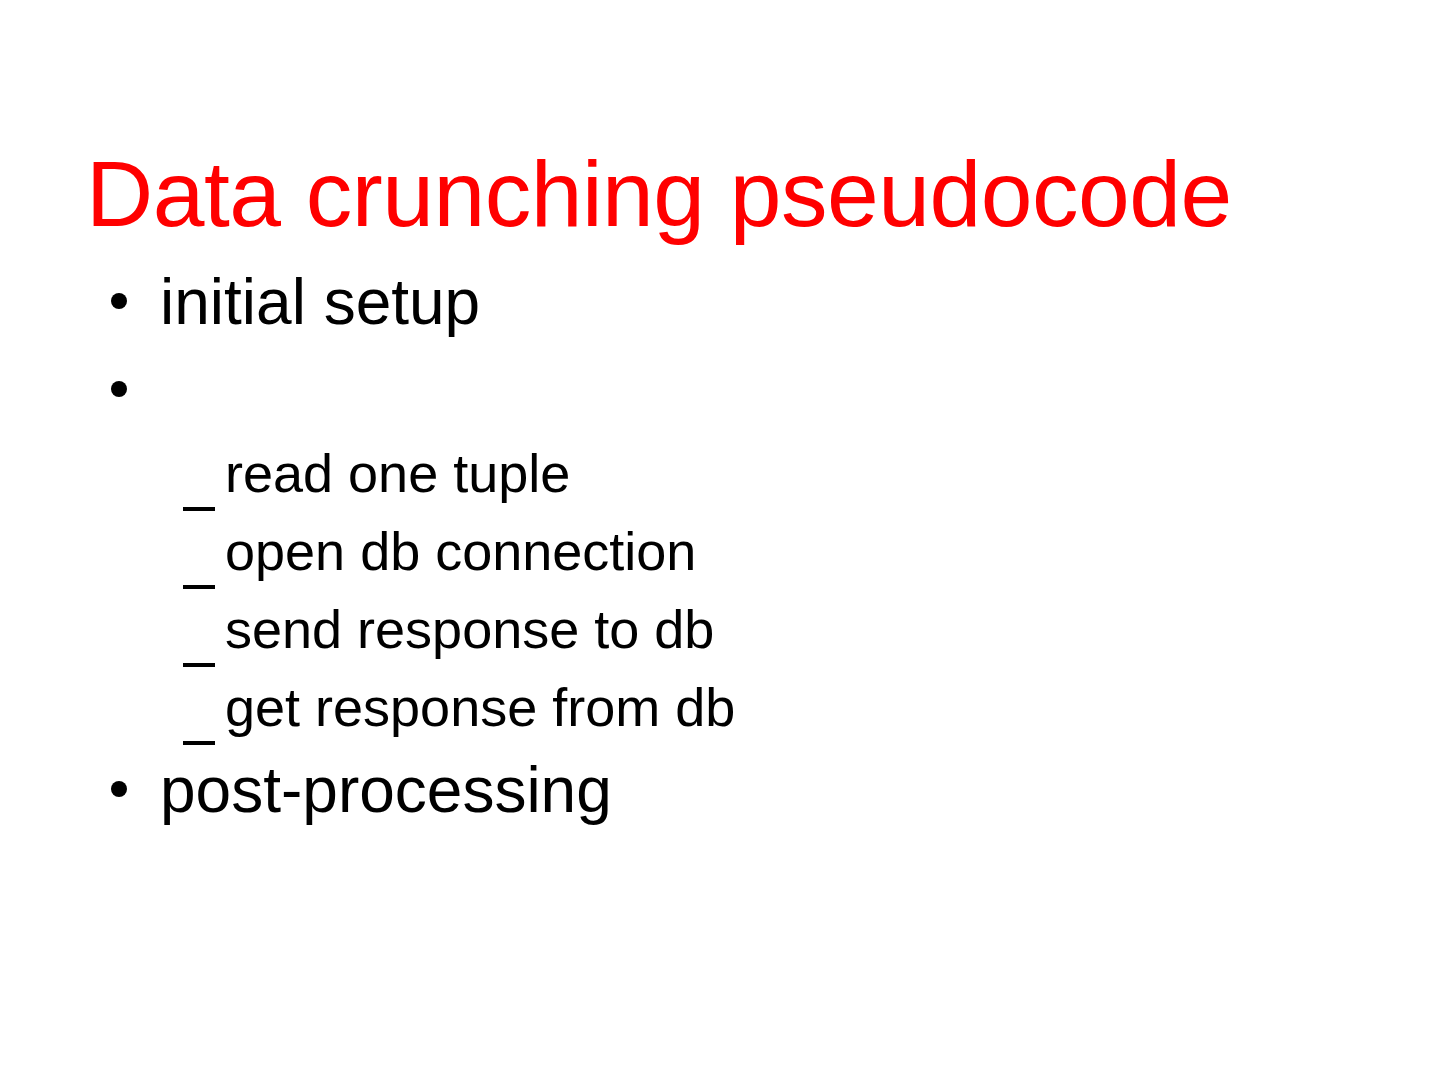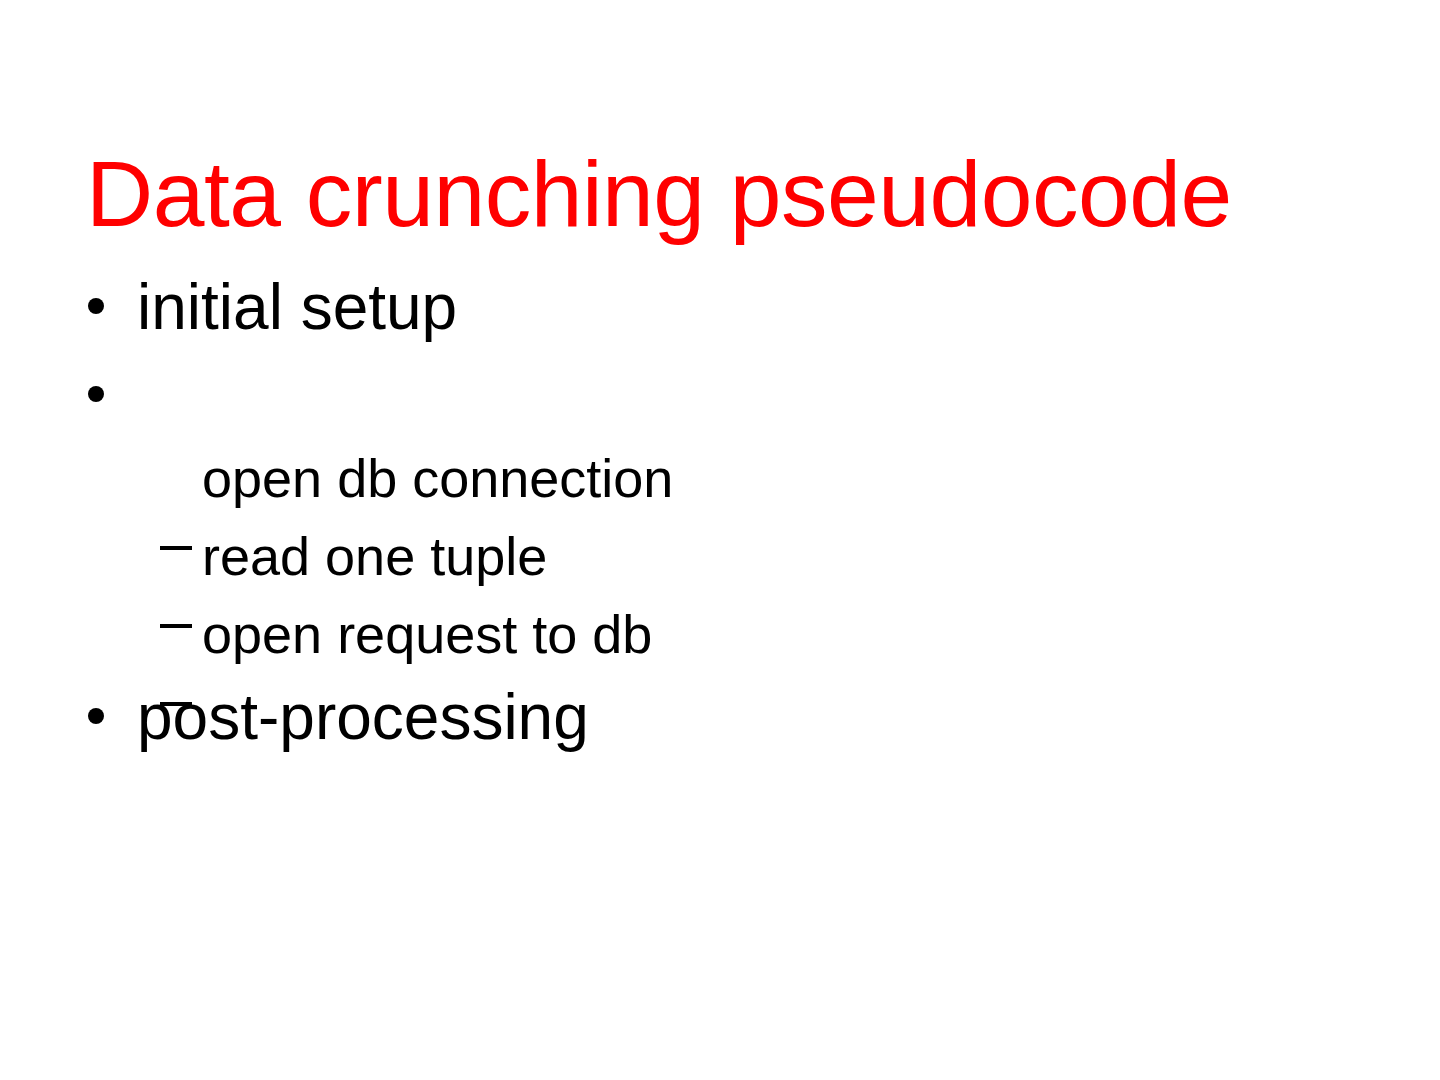--- a/index.html
+++ b/index.html
@@ -35,22 +35,23 @@
   
   .body-list {
     position: absolute;
     left: 0;
     top: 258px;
     width: 1440px;
   }
 
   .bullet-row {
     display: flex;
-    align-items: flex-end;
+    align-items: center;
     box-sizing: border-box;
+    margin-left: 23px;
   }
 
   
   .level-1 {
     padding-left: 86px;
     height: 88px;
   }
   .level-1 .marker {
     width: 51px;
     flex: 0 0 51px;
@@ -123,37 +124,43 @@
     </div>
 
     <div class="bullet-row level-1">
       <span class="marker"><span class="dot"></span></span>
     </div>
 
     <div class="bullet-row level-2">
       <span class="marker">
           <span class="dash"></span>
         </span>
+      <span class="text">read one tuple</span>
+    </div>
+
+    <div class="bullet-row level-2">
+      <span class="marker">
+          <span class="dash"></span>
+        </span>
       <span class="text">open db connection</span>
     </div>
 
     <div class="bullet-row level-2">
       <span class="marker">
           <span class="dash"></span>
         </span>
-      <span class="text">read one tuple</span>
+      <span class="text">send response to db</span>
     </div>
 
     <div class="bullet-row level-2">
       <span class="marker">
           <span class="dash"></span>
         </span>
-      <span class="text">open request to db</span>
+      <span class="text">get response from db</span>
     </div>
-
 
 
     <div class="bullet-row level-1">
       <span class="marker"><span class="dot"></span></span>
       <span class="text">post-processing</span>
     </div>
 
   </div>
 </div>
 

